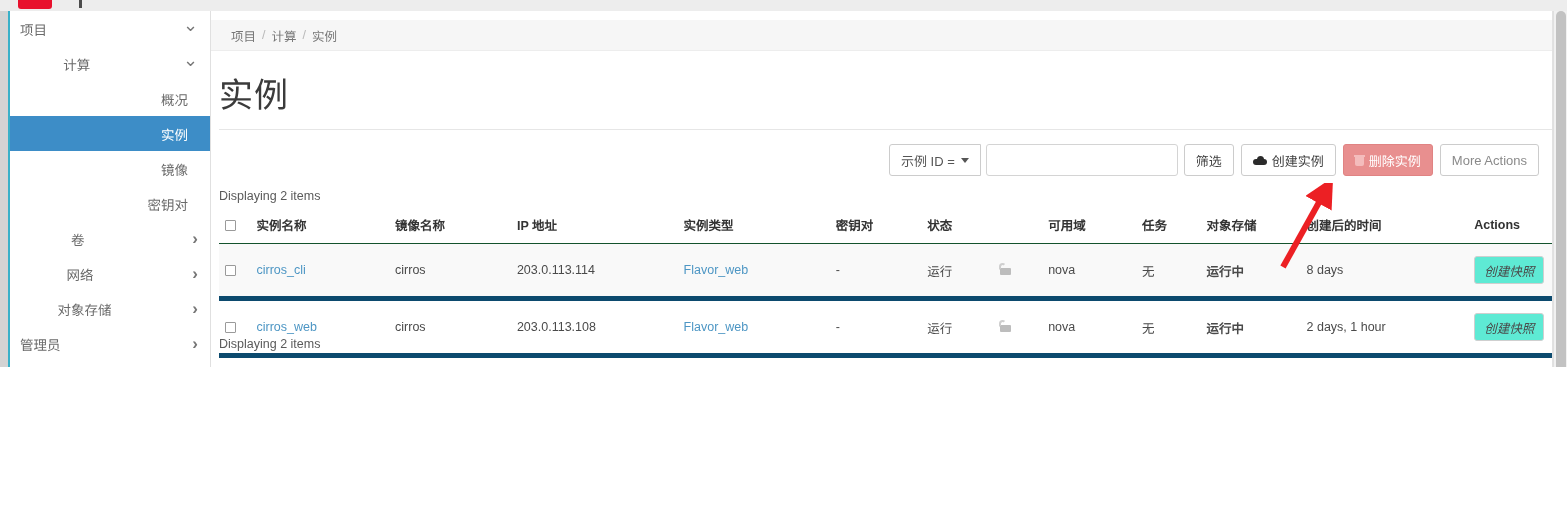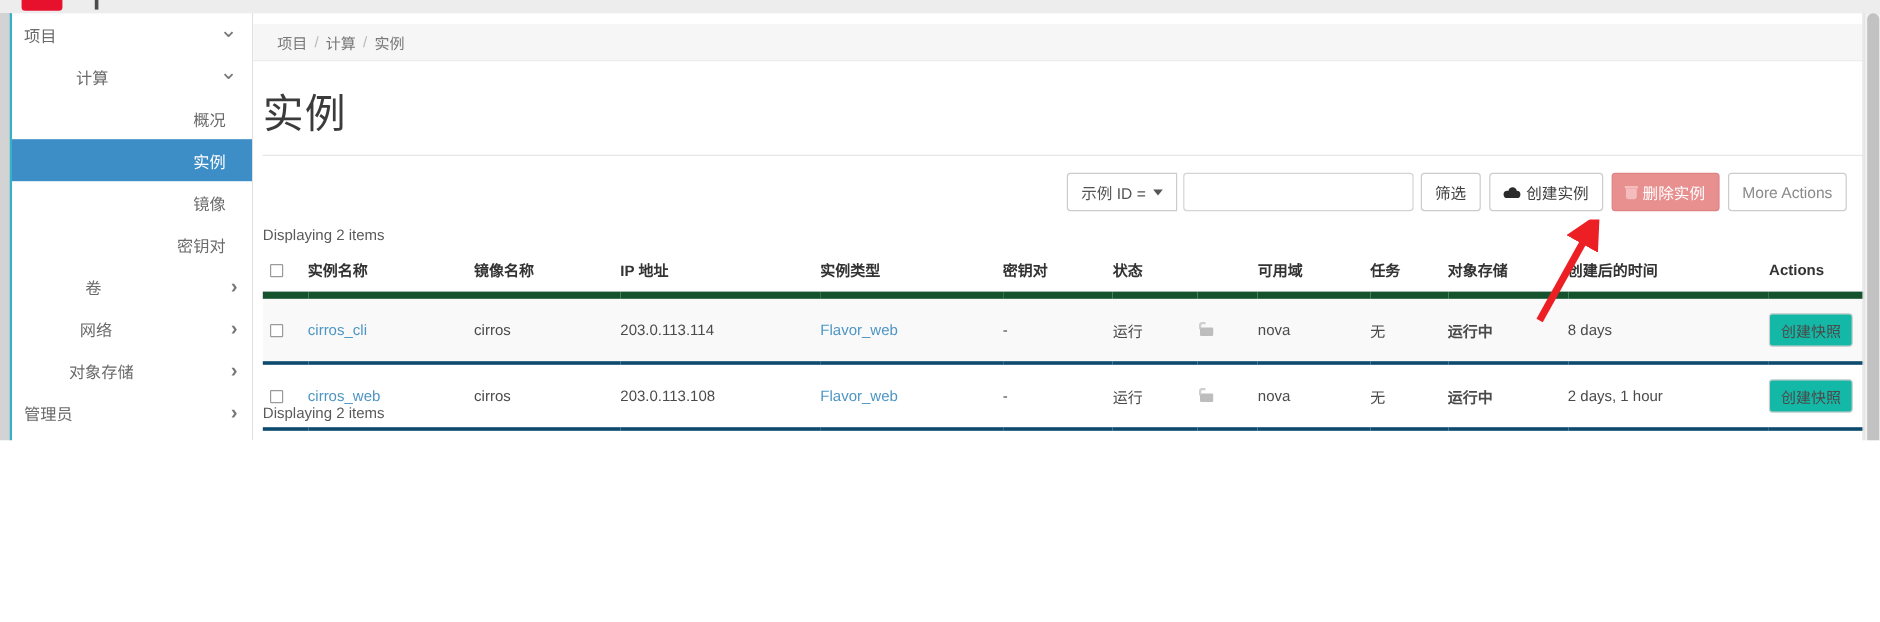--- a/index.html
+++ b/index.html
@@ -281,29 +281,29 @@
     border-collapse: collapse;
     width: 1348px;
     table-layout: fixed;
   }
   table.inst-table th {
     text-align: left;
     font-size: 12.5px;
     font-weight: bold;
     color: #333333;
     padding: 8px 0 9px 0;
-    border-bottom: 6px solid #14532d;
+    border-bottom: 1px solid #14532d;
     vertical-align: middle;
     margin-left: 36px;
   }
   table.inst-table td {
     font-size: 12.5px;
     color: #4a4a4a;
     padding: 12px 0 12px 0;
-    border-bottom: 3px solid #0c4a6e;
+    border-bottom: 5px solid #0c4a6e;
     vertical-align: middle;
   }
   tr.row-alt td { background: #f9f9f9; }
   .cell-link {
     color: #4d96c4;
     text-decoration: none;
     cursor: pointer;
   }
   .cb {
     appearance: none;
@@ -342,25 +342,26 @@
   }
   .btn-snapshot {
     display: inline-flex;
     align-items: center;
     justify-content: center;
     box-sizing: border-box;
     height: 28px;
     padding: 0 9px;
     font-size: 12.5px;
     color: #4a4a4a;
-    background: #14b8a6;
+    background: #5eead4;
     border: 1px solid #cfcfcf;
     border-radius: 3px;
     cursor: pointer;
     white-space: nowrap;
+    font-style: italic;
   }
 
   
   .c-chk   { width: 30px;  padding-left: 6px !important; }
   .c-name  { width: 133px; }
   .c-image { width: 117px; }
   .c-ip    { width: 160px; }
   .c-flavor{ width: 146px; }
   .c-key   { width: 88px; }
   .c-state { width: 68px; }

